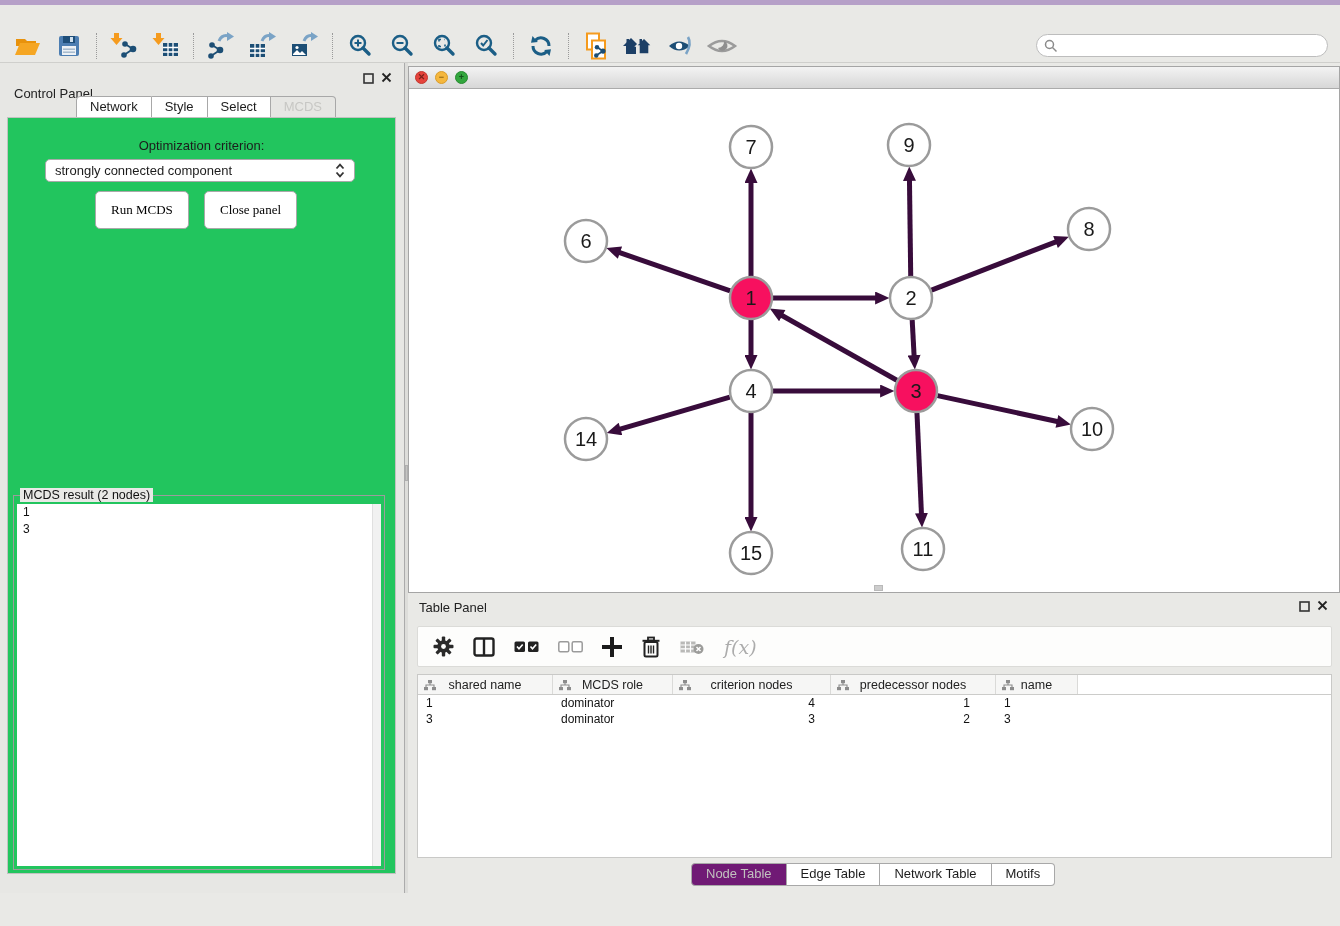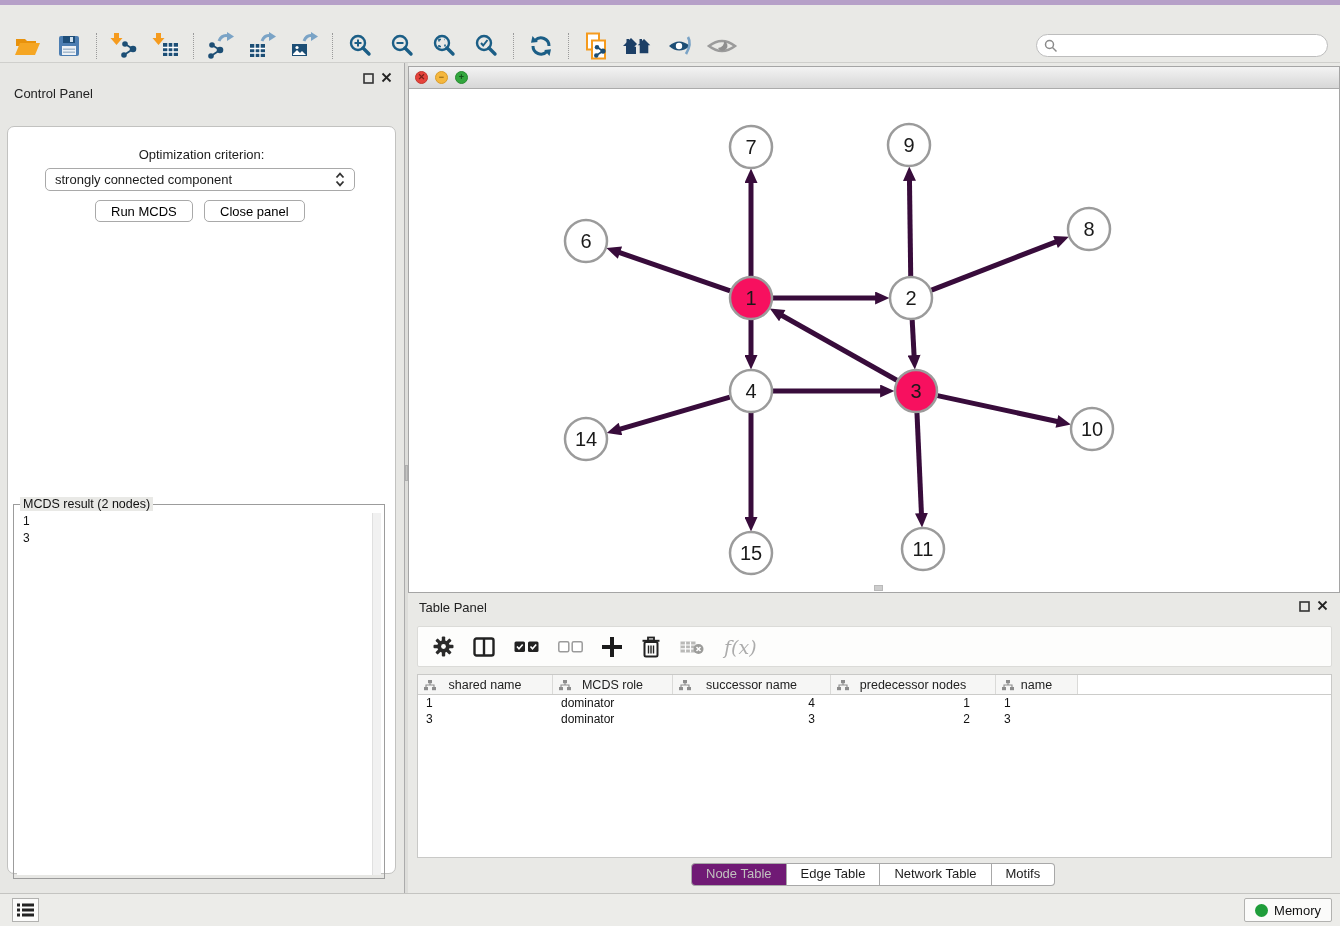--- a/index.html
+++ b/index.html
@@ -31,27 +31,27 @@
   .panel-close { position:absolute; top:9px; }
   .control-panel .panel-float { right:30px; } .control-panel .panel-close { right:12px; }
   .tabset { position:absolute; display:flex; }
   .cp-tabs { top:33px; left:76px; }
   .tab { background:#fff; border:1px solid #A8A8A8; border-left:none; padding:3px 13px 4px;
     font-size:13px; line-height:14px; cursor:default; }
   .tab:first-child { border-left:1px solid #A8A8A8; border-radius:4px 0 0 0; }
   .tab:last-child { border-radius:0 4px 0 0; }
   .tab.selected { background:#E6E6E3; color:#C7C7C4; }
   .cp-inner { position:absolute; left:7px; right:8px; top:54px; bottom:19px;
-    background:#ffffff; border:1px solid #C2C2C0; border-radius:7px;margin-top:9px; }
+    background:#22c55e; border:1px solid #C2C2C0; border-radius:0; }
   .opt-label { position:absolute; top:20px; left:0; right:0; text-align:center; font-size:13px; }
   .dropdown { position:absolute; left:37px; top:41px; width:310px; height:23px; background:#fff;
     border:1px solid #A9A9A9; border-radius:5px; display:flex; align-items:center; padding:0 9px; font-size:13px; }
   .dropdown .dd-chevrons { margin-left:auto; display:flex; }
-  .push-btn { background:#fff; border:1px solid #A9A9A9; border-radius:5px; height:22px;
-    font-size:13px; padding:0 15px; font-family:Liberation Sans, sans-serif; }
+  .push-btn { background:#fff; border:1px solid #A9A9A9; border-radius:5px; height:38px;
+    font-size:13px; padding:0 15px; font-family:Liberation Serif, serif; }
   .btn-run { position:absolute; left:87px; top:73px; }
   .btn-closepanel { position:absolute; left:196px; top:73px; }
   .result-group { position:absolute; left:5px; top:377px; width:372px; height:375px;
     border:1px solid #9C9C9C; }
   .result-title { position:absolute; top:-8px; left:6px; background:#E9E9E6; padding:0 3px;
     font-size:12.5px; color:#111; }
   .result-box { position:absolute; left:3px; right:3px; top:8px; bottom:3px; background:#fff; overflow:hidden; }
   .result-box .line { font-size:12px; line-height:17px; padding-left:6px; color:#111; }
   .result-scroll { position:absolute; right:0; top:0; bottom:0; width:9px; background:#F1F1F1; border-left:1px solid #E0E0E0; }
   .v-splitter { position:absolute; left:404px; top:63px; width:4px; height:830px; background:#DDDDDA; border-left:1px solid #ABABAB; }
@@ -267,20 +267,26 @@
   <div class="control-panel">
     <div class="cp-header">Control Panel</div>
     <svg class="panel-float" width="11" height="11" viewBox="0 0 11 11">
       <rect x="1" y="1" width="9" height="9" fill="none" stroke="#333" stroke-width="1.6"></rect>
     </svg>
     <svg class="panel-close" width="11" height="11" viewBox="0 0 11 11">
       <line x1="1.5" y1="1.5" x2="9.5" y2="9.5" class="xmark"></line>
         <line x1="9.5" y1="1.5" x2="1.5" y2="9.5" class="xmark"></line>
     </svg>
 
+    <div class="tabset cp-tabs" id="cp-tabs">
+        <span class="tab">Network</span>
+        <span class="tab">Style</span>
+        <span class="tab">Select</span>
+        <span class="tab selected">MCDS</span>
+      </div>
 
     <div class="cp-inner">
       <div class="opt-label">Optimization criterion:</div>
       <div class="dropdown">
         <span>strongly connected component</span>
         <span class="dd-chevrons">
           <svg width="10" height="15" viewBox="0 0 10 15">
             <path d="M1.5 5.5 L5 1.7 L8.5 5.5" stroke="#333" stroke-width="1.8" fill="none"></path>
             <path d="M1.5 9.5 L5 13.3 L8.5 9.5" stroke="#333" stroke-width="1.8" fill="none"></path>
           </svg>
@@ -454,21 +460,21 @@
           </div>
           <div class="th-cell" style="width: 158px;">
             <svg width="12" height="11" viewBox="0 0 12 11">
               <path d="M6 3v2M2 7V5h8v2" stroke="#8C8C8C" stroke-width="1.1" fill="none"></path>
               <g fill="#8C8C8C">
                 <rect x="4" y="0" width="4" height="3.2"></rect>
                 <rect x="0" y="7" width="4" height="3.2"></rect>
                 <rect x="8" y="7" width="4" height="3.2"></rect>
               </g>
             </svg>
-            <span>successor name</span>
+            <span>criterion nodes</span>
           </div>
           <div class="th-cell" style="width: 165px;">
             <svg width="12" height="11" viewBox="0 0 12 11">
               <path d="M6 3v2M2 7V5h8v2" stroke="#8C8C8C" stroke-width="1.1" fill="none"></path>
               <g fill="#8C8C8C">
                 <rect x="4" y="0" width="4" height="3.2"></rect>
                 <rect x="0" y="7" width="4" height="3.2"></rect>
                 <rect x="8" y="7" width="4" height="3.2"></rect>
               </g>
             </svg>
@@ -505,32 +511,14 @@
     </div>
 
     <div class="tabset tp-tabs" id="tp-tabs">
         <span class="tab selected">Node Table</span>
         <span class="tab">Edge Table</span>
         <span class="tab">Network Table</span>
         <span class="tab">Motifs</span>
       </div>
   </div>
 
-  <div class="statusbar">
-    <div class="sb-left-btn">
-      <svg width="17" height="14" viewBox="0 0 17 14">
-        <g fill="#222">
-          <rect x="0" y="0.5" width="3" height="3"></rect>
-            <rect x="5" y="0.5" width="12" height="3"></rect>
-          <rect x="0" y="5.5" width="3" height="3"></rect>
-            <rect x="5" y="5.5" width="12" height="3"></rect>
-          <rect x="0" y="10.5" width="3" height="3"></rect>
-            <rect x="5" y="10.5" width="12" height="3"></rect>
-        </g>
-      </svg>
-    </div>
-    <div class="sb-memory">
-      <span class="mem-dot"></span>
-      <span>Memory</span>
-    </div>
-  </div>
 
 </div>
 
 </body></html>

